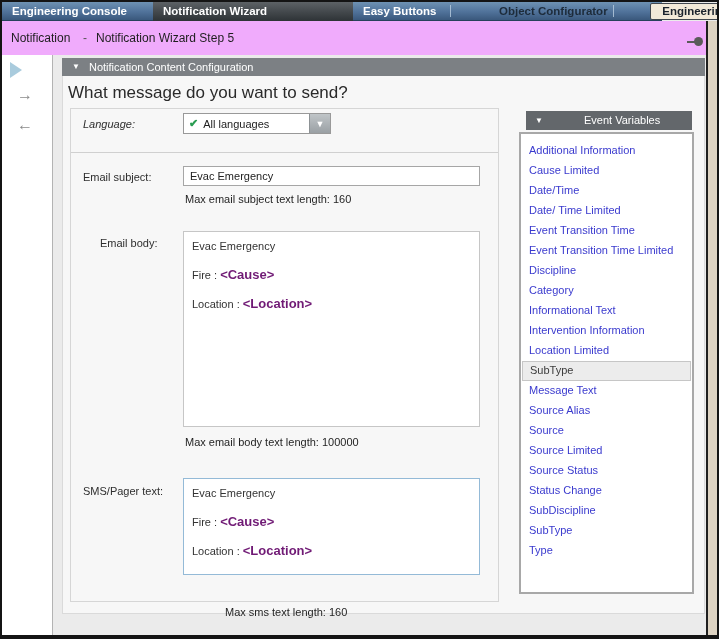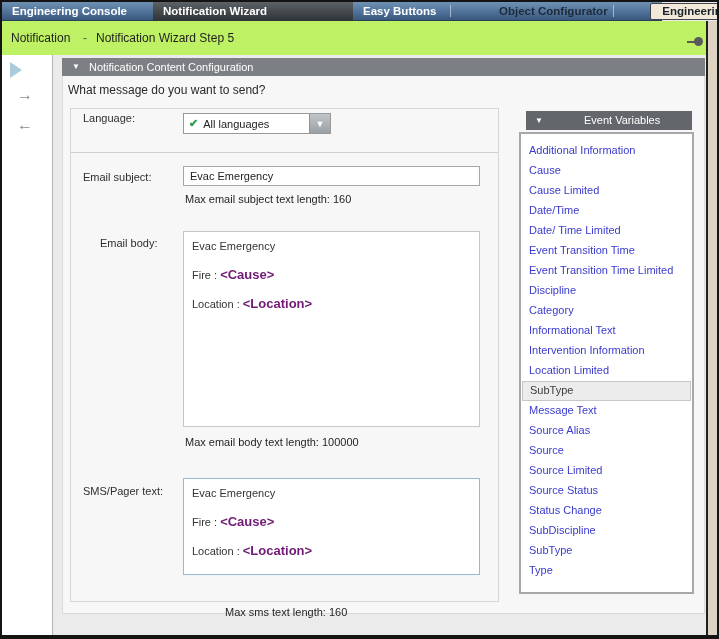--- a/index.html
+++ b/index.html
@@ -27,21 +27,21 @@
   }
   .tab-sep { position:absolute; top:3px; width:1px; height:12px; background:#b9cde0; opacity:.8; }
   .mode-btn {
     position:absolute; top:1px; left:648px; width:91px; height:17px;
     background:#f2e9d8; border:1px solid #40464e; border-radius:2px;
     font-size:11.5px; font-weight:bold; color:#1a222c; text-align:center; line-height:15px;
     cursor:default;
   }
 
   
-  .crumbrow { position:absolute; left:0; top:19px; width:715px; height:34px; background:#bef264; }
+  .crumbrow { position:absolute; left:0; top:19px; width:715px; height:34px; background:#f0abfc; }
   .crumb { position:absolute; top:0; height:34px; line-height:34px; font-size:12px; color:#1e1e1e; white-space:nowrap; }
   .pin { position:absolute; right:14px; top:16px; width:16px; height:9px; }
   .pin .stem { position:absolute; left:0; top:3.5px; width:8px; height:2px; background:#5a5a5a; }
   .pin .head { position:absolute; right:0; top:0; width:9px; height:9px; border-radius:50%; background:#5a5a5a; }
 
   
   .main { position:absolute; left:0; top:53px; width:715px; height:580px; background:#ebebeb; }
 
   .sidebar { position:absolute; left:0; top:0; width:51px; height:580px;
     background:#ffffff; border-right:1px solid #b3b3b3; }
@@ -55,21 +55,21 @@
   .beige-strip { position:absolute; right:0; top:19px; width:11px; height:614px;
     background:#ddd3c2; border-left:2px solid #1f1f1f; }
 
   
   .panel { position:absolute; left:60px; top:3px; width:643px; height:556px;
     background:#f7f7f7; border:1px solid #dadada; }
   .panel-header { position:absolute; left:-1px; top:-1px; width:643px; height:18px;
     background:#7c8084; color:#ffffff; font-size:11px; line-height:18px; cursor:default; }
   .panel-header .tri { position:absolute; left:10px; font-size:8px; top:0; }
   .panel-header .lbl { position:absolute; left:27px; }
-  .question { position:absolute; left:5px; top:24px; font-size:12px; color:#2a2a2a; }
+  .question { position:absolute; left:5px; top:24px; font-size:17px; color:#2a2a2a; }
 
   
   .formbox { position:absolute; left:7px; top:49px; width:429px; height:494px;
     border:1px solid #d6d6d6; }
   .flabel { position:absolute; left:12px; font-size:11px; color:#2e2e2e; white-space:nowrap; }
   .hint { position:absolute; left:114px; font-size:11px; color:#1f1f1f; white-space:nowrap; }
 
   .dropdown { position:absolute; left:112px; top:4px; width:148px; height:21px;
     background:#ffffff; border:1px solid #999999; display:flex; cursor:pointer; }
   .dd-value { flex:1; display:flex; align-items:center; padding-left:5px; font-size:11px; color:#222; }
@@ -138,21 +138,21 @@
 
     <div class="panel">
       <div class="panel-header">
         <span class="tri">▼</span>
         <span class="lbl">Notification Content Configuration</span>
       </div>
       <div class="question">What message do you want to send?</div>
 
       <div class="formbox">
 
-        <div class="flabel" style="top:3px;">Language:</div>
+        <div class="flabel" style="top:9px;font-style:italic;">Language:</div>
         <div class="dropdown">
           <div class="dd-value">
             <span class="dd-check">✔</span>
             <span>All languages</span>
           </div>
           <div class="dd-btn">
             <span class="car">▼</span>
           </div>
         </div>
 
@@ -178,21 +178,20 @@
         </div>
         <div class="hint" style="top:497px;padding-left:40px;">Max sms text length: 160</div>
       </div>
 
       <div class="ev-header">
         <span class="tri">▼</span>
         <span class="lbl">Event Variables</span>
       </div>
       <div class="ev-list">
           <div class="ev-item">Additional Information</div>
-          <div class="ev-item">Cause</div>
           <div class="ev-item">Cause Limited</div>
           <div class="ev-item">Date/Time</div>
           <div class="ev-item">Date/ Time Limited</div>
           <div class="ev-item">Event Transition Time</div>
           <div class="ev-item">Event Transition Time Limited</div>
           <div class="ev-item">Discipline</div>
           <div class="ev-item">Category</div>
           <div class="ev-item">Informational Text</div>
           <div class="ev-item">Intervention Information</div>
           <div class="ev-item">Location Limited</div>

